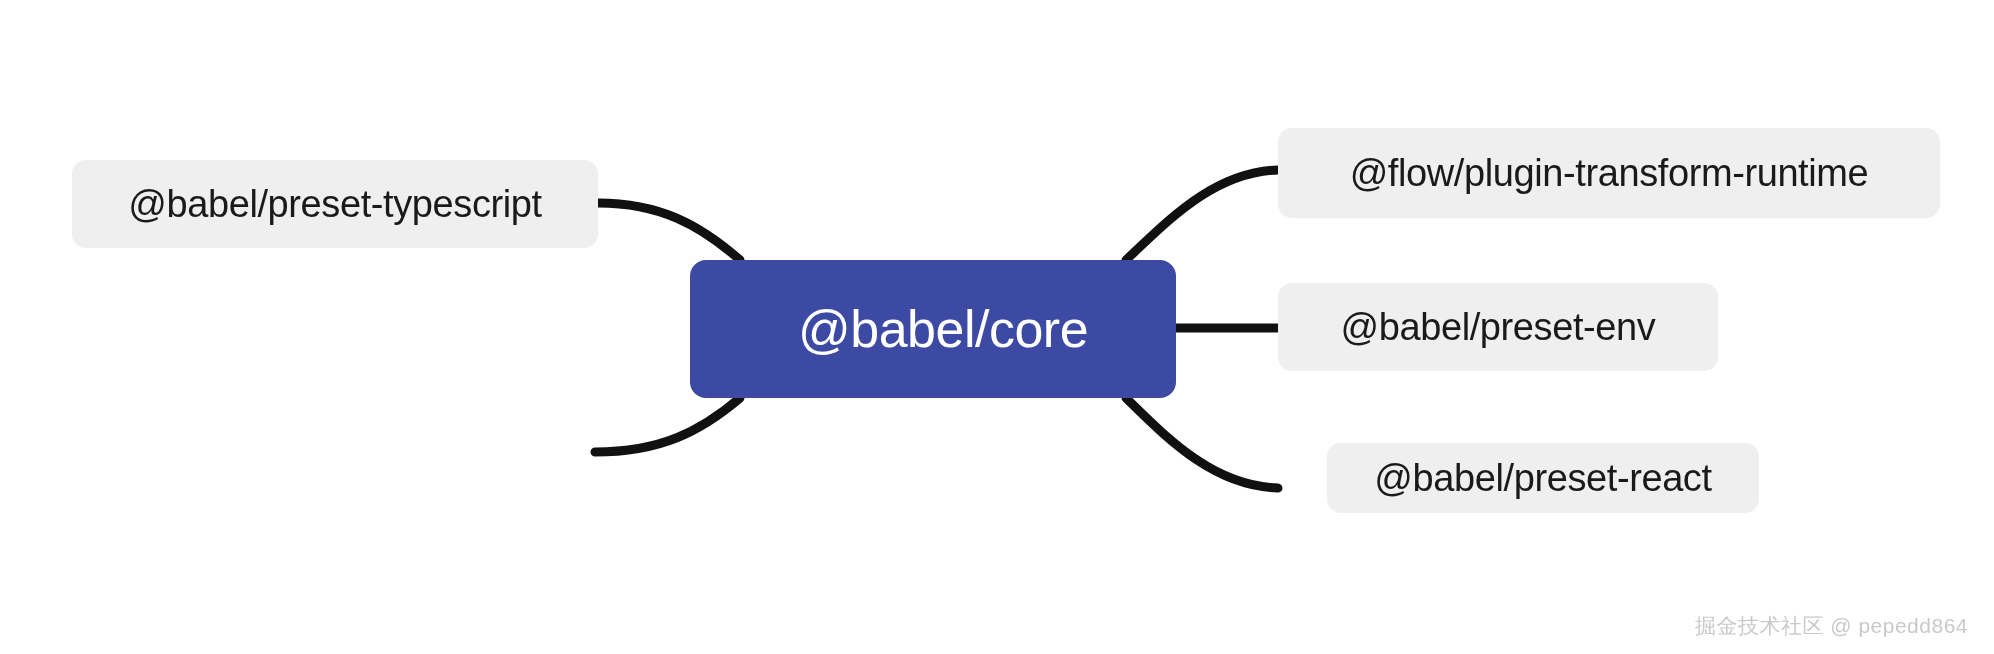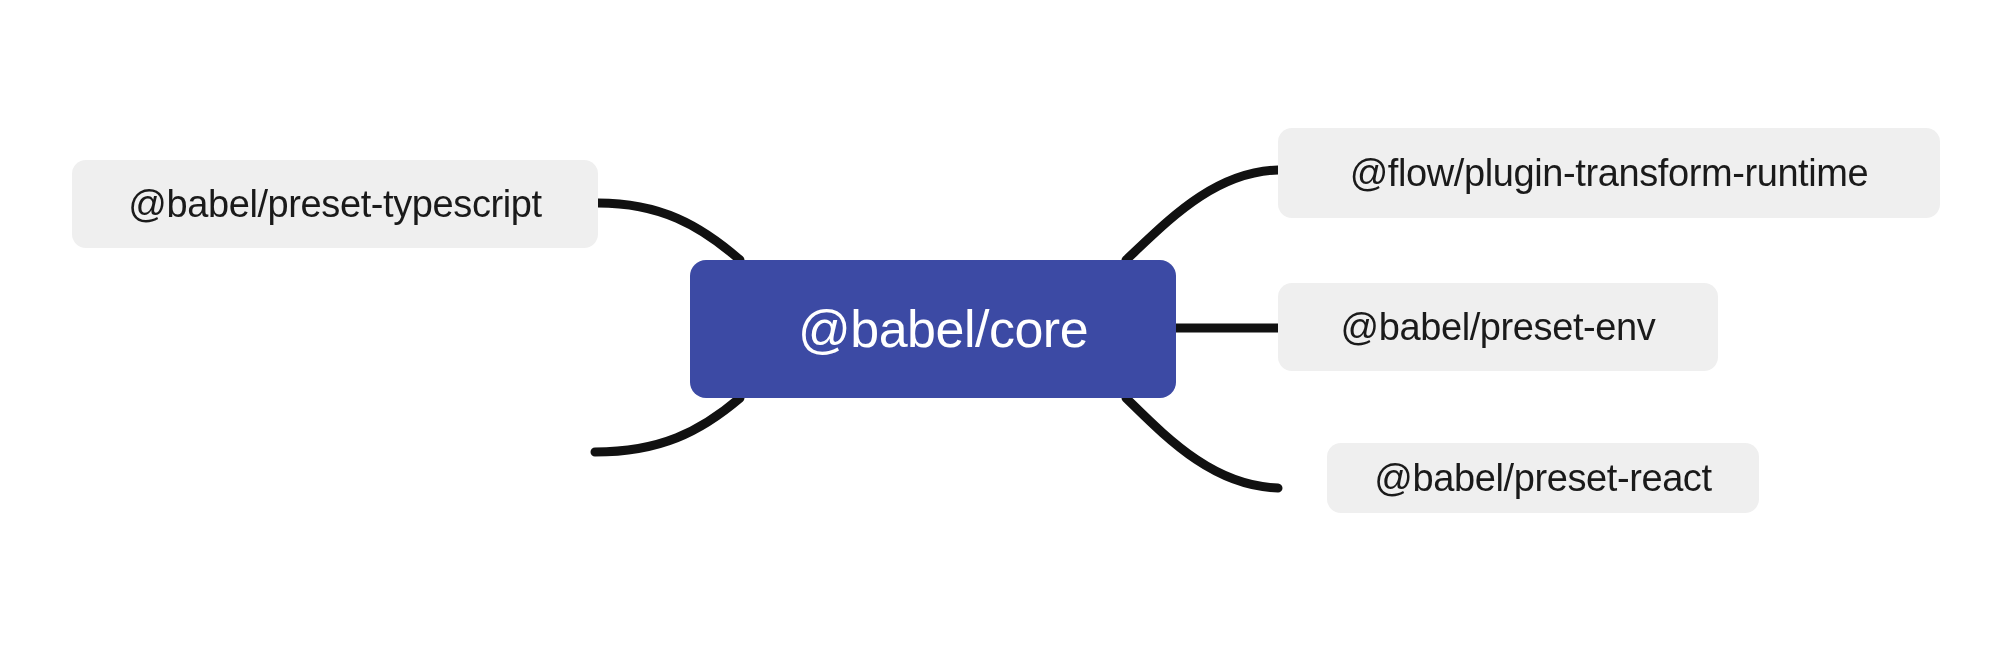--- a/index.html
+++ b/index.html
@@ -94,14 +94,15 @@
   </div>
 
   <div class="node" id="node-preset-env">
     <span>@babel/preset-env</span>
   </div>
 
   <div class="node" id="node-preset-react">
     <span>@babel/preset-react</span>
   </div>
 
+  <div class="watermark">掘金技术社区 @ pepedd864</div>
 
 </div>
 
 </body></html>

